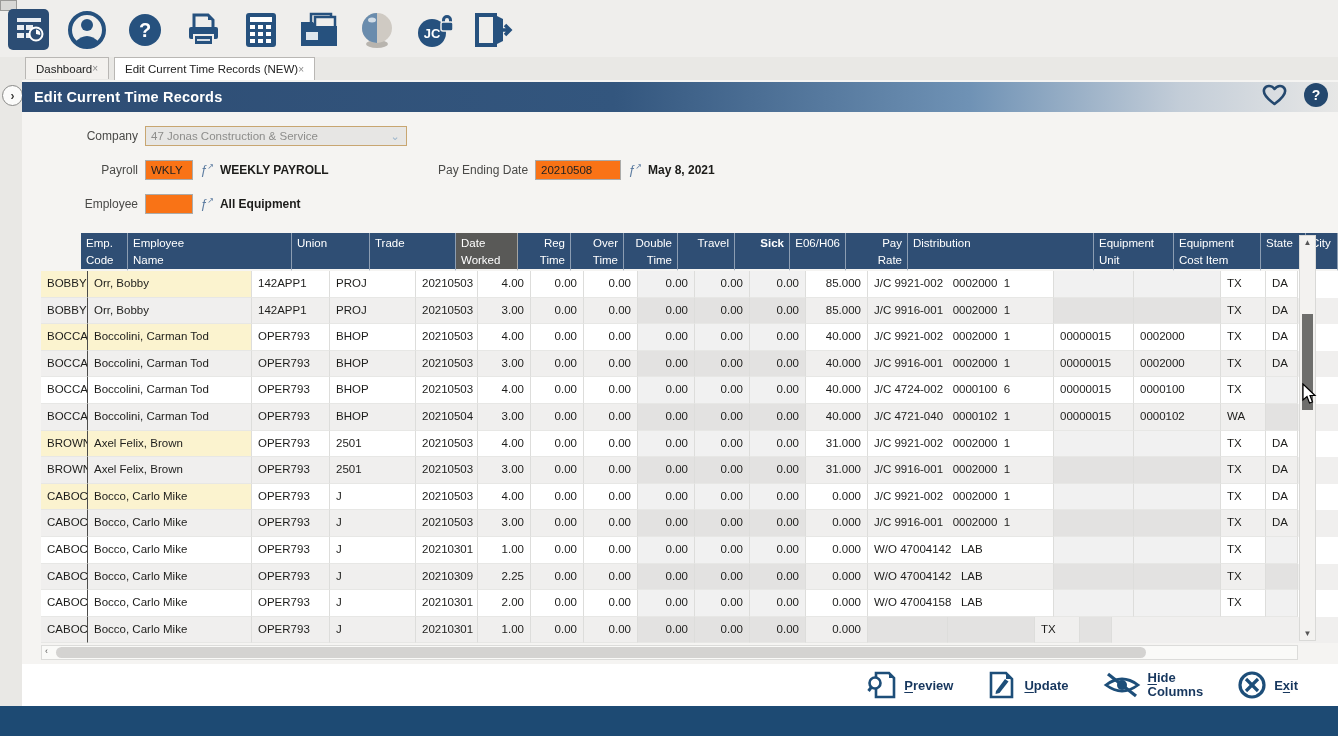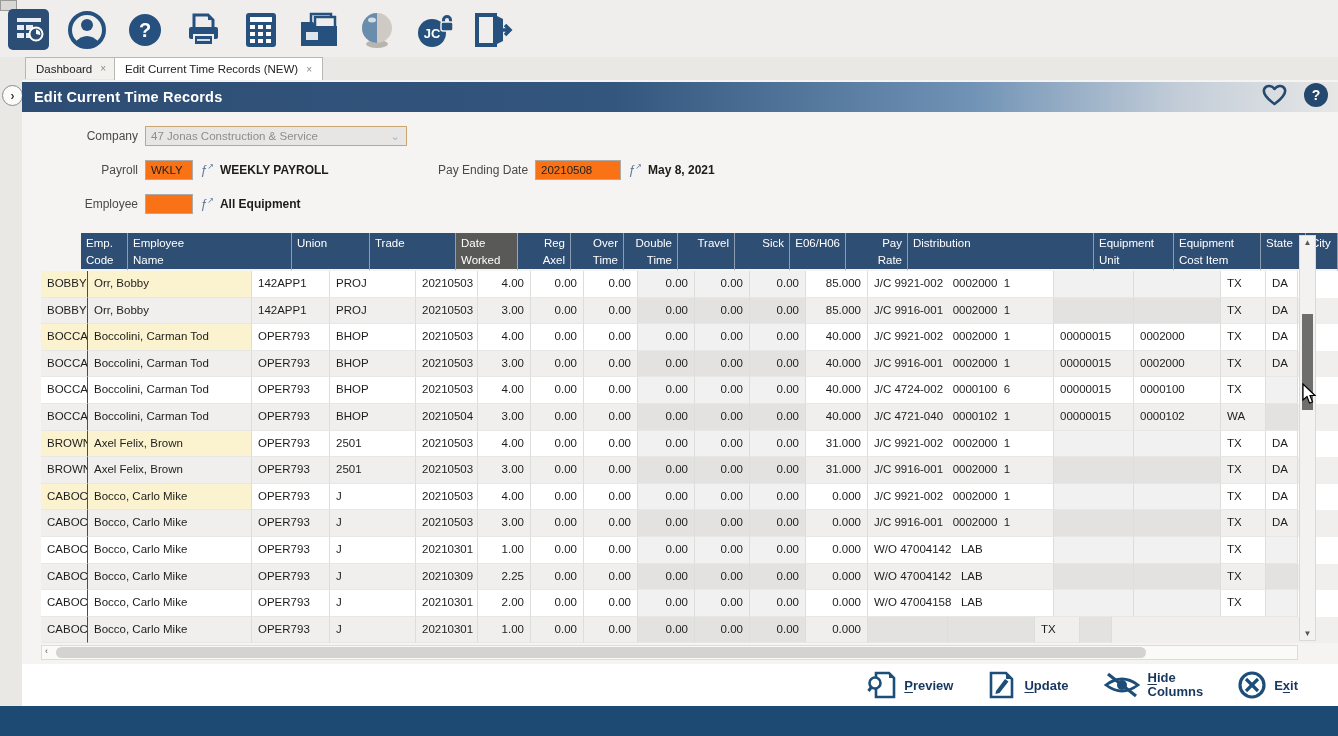--- a/index.html
+++ b/index.html
@@ -7,21 +7,21 @@
        background:#e9e8e5;font-family:"Liberation Sans",sans-serif;
        -webkit-font-smoothing:antialiased;}
   
   .toolbar{position:absolute;left:0;top:0;width:1338px;height:57px;background:#efeeec;}
   .corner-artifact{position:absolute;left:0;top:0;width:15px;height:9px;background:#d8d8d6;border:1px solid #9a9a98;}
   .icons{position:absolute;left:8px;top:9px;display:flex;gap:17px;align-items:center;}
   .icon-box{width:41px;height:41px;display:flex;align-items:center;justify-content:center;}
   .tile{background:#2c4d74;border-radius:5px;}
   
   .tabstrip{position:absolute;left:0;top:57px;width:1338px;height:23px;}
-  .tab{position:absolute;top:0;height:22px;display:flex;align-items:center;gap:8px;
+  .tab{position:absolute;top:0;height:22px;display:flex;align-items:center;gap:0;
        padding:0 10px;font-size:11.5px;color:#222;border:1px solid #b9b7b4;border-bottom:none;
        box-sizing:border-box;}
   .tab .x{color:#8a8a8a;font-size:10px;}
   .tab.inactive{left:25px;background:#f3f1ee;}
   .tab.active{left:114px;background:#ffffff;height:23px;}
   
   .panel{position:absolute;left:22px;top:80px;width:1316px;height:626px;background:#f5f4f2;}
   .titlebar{position:absolute;left:0;top:2px;width:1316px;height:30px;
      background:linear-gradient(90deg,#2e4d74 0%,#33567e 45%,#6f92b5 72%,#c3cdd8 88%,#e7e7e6 100%);
      display:flex;align-items:center;}
@@ -238,27 +238,27 @@
     <div class="ghead">
         <div class="hcell" style="width: 47px;">Emp.
 Code</div>
         <div class="hcell" style="width: 164px;">Employee
 Name</div>
         <div class="hcell" style="width: 78px;">Union</div>
         <div class="hcell" style="width: 86px;">Trade</div>
         <div class="hcell sel" style="width: 62px;">Date
 Worked</div>
         <div class="hcell r" style="width: 53px;">Reg
-Axel</div>
+Time</div>
         <div class="hcell r" style="width: 53px;">Over
 Time</div>
         <div class="hcell r" style="width: 54px;">Double
 Time</div>
         <div class="hcell r" style="width: 57px;">Travel</div>
-        <div class="hcell r" style="width: 55px;">Sick</div>
+        <div class="hcell r" style="width: 55px; font-weight: bold;">Sick</div>
         <div class="hcell r" style="width: 56px;">E06/H06</div>
         <div class="hcell r" style="width: 62px;">Pay
 Rate</div>
         <div class="hcell" style="width: 186px;">Distribution</div>
         <div class="hcell" style="width: 80px;">Equipment
 Unit</div>
         <div class="hcell" style="width: 87px;">Equipment
 Cost Item</div>
         <div class="hcell" style="width: 45px;">State</div>
         <div class="hcell" style="width: 32px;">City</div>

